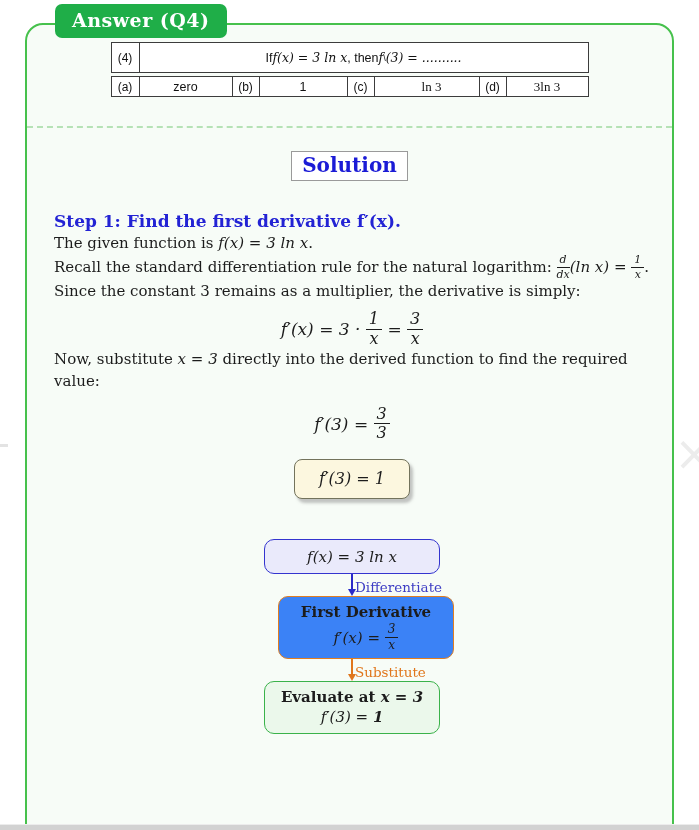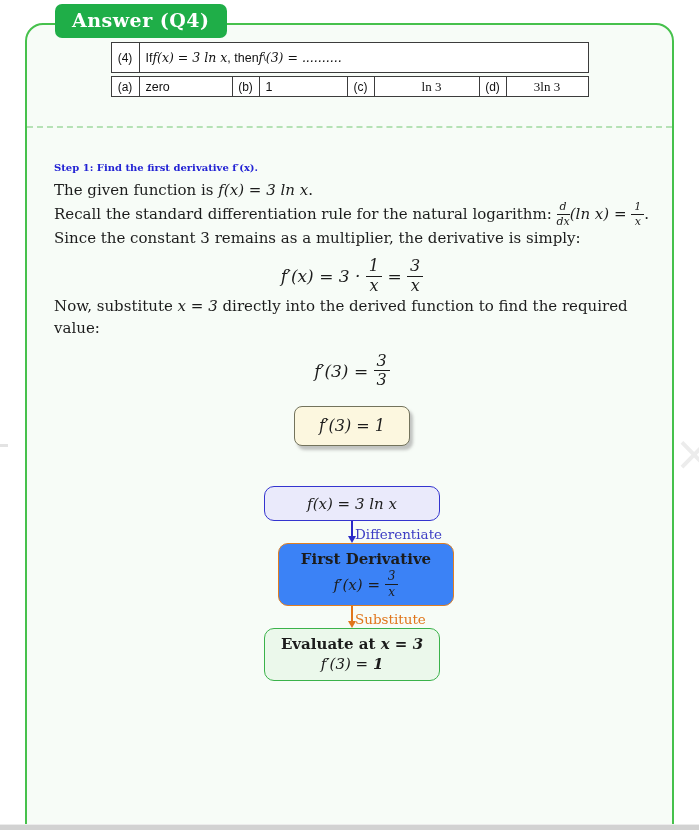--- a/index.html
+++ b/index.html
@@ -15,42 +15,42 @@
            padding:5px 17px 7px; border-radius:7px; letter-spacing:.5px; }
   .bottom-bar { position:absolute; left:0; bottom:0; width:699px; height:6px;
                 background:#d2d2d2; border-top:1px solid #ececec; z-index:6; }
 
   
   .qwrap { margin:17px auto 0; width:478px; font-family:"Liberation Sans", sans-serif;
            font-size:12.5px; color:#111; }
   .qrow { display:flex; border:1px solid #3c3c3c; background:#ffffff; }
   .qrow1 { height:31px; margin-bottom:3px; }
   .qrow2 { height:21px; }
-  .qcell { display:flex; align-items:center; padding:0 6px; }
+  .qcell { display:flex; align-items:center; padding:0 6px;justify-content:center; }
   .qcell + .qcell { border-left:1px solid #3c3c3c; }
   .qnum { width:27px; justify-content:center; flex:none; font-size:12px; }
   .qtext { flex:1; }
   .opt-label { width:27px; justify-content:center; flex:none; font-size:12px; }
   .opt-val-a { width:93px; flex:none; }
   .opt-val-b { width:88px; flex:none; }
   .opt-val-c { width:105px; flex:none; justify-content:center; font-family:"Liberation Serif", serif; font-size:13px;padding-left:16px; }
   .opt-val-d { flex:1; justify-content:center; font-family:"Liberation Serif", serif; font-size:13px; }
   .m { font-style:italic; font-family:"DejaVu Serif", serif; }
   .sup { font-size:9px; vertical-align:super; }
 
   
   .dashed { margin-top:29px; border-top:2px dashed #b6e2b6; height:0; }
 
   
   .sol-wrap { text-align:center; margin-top:23px; }
   .sol-box { display:inline-block; border:1px solid #9a9a9a; background:#ffffff;
              padding:1px 10px 3px; color:#1b1bd6; font-weight:bold; font-size:20px; }
 
   .content { padding:0 22px 0 27px; font-size:15px; color:#1c1c1c; }
-  .step-h { margin-top:29px; font-weight:bold; font-size:10px; color:#2323d4; line-height:22px; }
+  .step-h { margin-top:29px; font-weight:bold; font-size:17px; color:#2323d4; line-height:22px; }
   .content p { line-height:22px; }
 
   .frac { display:inline-block; text-align:center; vertical-align:-0.55em; line-height:1.05; }
   .frac .fnum { display:block; border-bottom:1px solid #1c1c1c; padding:0 3px 1px; }
   .frac .fden { display:block; padding-top:1px; }
   .frac-inline { font-size:11px; vertical-align:-0.5em; }
 
   .eq { text-align:center; font-size:17px; margin-top:9px; }
   .eq .frac { font-size:16px; }
 
@@ -108,20 +108,23 @@
       <div class="qcell opt-val-b">1</div>
       <div class="qcell opt-label">(c)</div>
       <div class="qcell opt-val-c">ln 3</div>
       <div class="qcell opt-label">(d)</div>
       <div class="qcell opt-val-d">3ln 3</div>
     </div>
   </div>
 
   <div class="dashed"></div>
 
+  <div class="sol-wrap">
+    <div class="sol-box">Solution</div>
+  </div>
 
   <div class="content">
 
     <div class="step-h">Step 1: Find the first derivative f′(x).</div>
     <p><span>The given function is </span><span class="m">f(x) = 3 ln x</span><span>.</span></p>
     <p><span>Recall the standard differentiation rule for the natural logarithm: </span><span class="frac frac-inline m"><span class="fnum">d</span><span class="fden">dx</span></span><span class="m">(ln x) =</span> <span class="frac frac-inline m"><span class="fnum">1</span><span class="fden">x</span></span><span>.</span></p>
     <p>Since the constant 3 remains as a multiplier, the derivative is simply:</p>
 
     <div class="eq">
       <span class="m">f′(x) = 3 ·</span>

